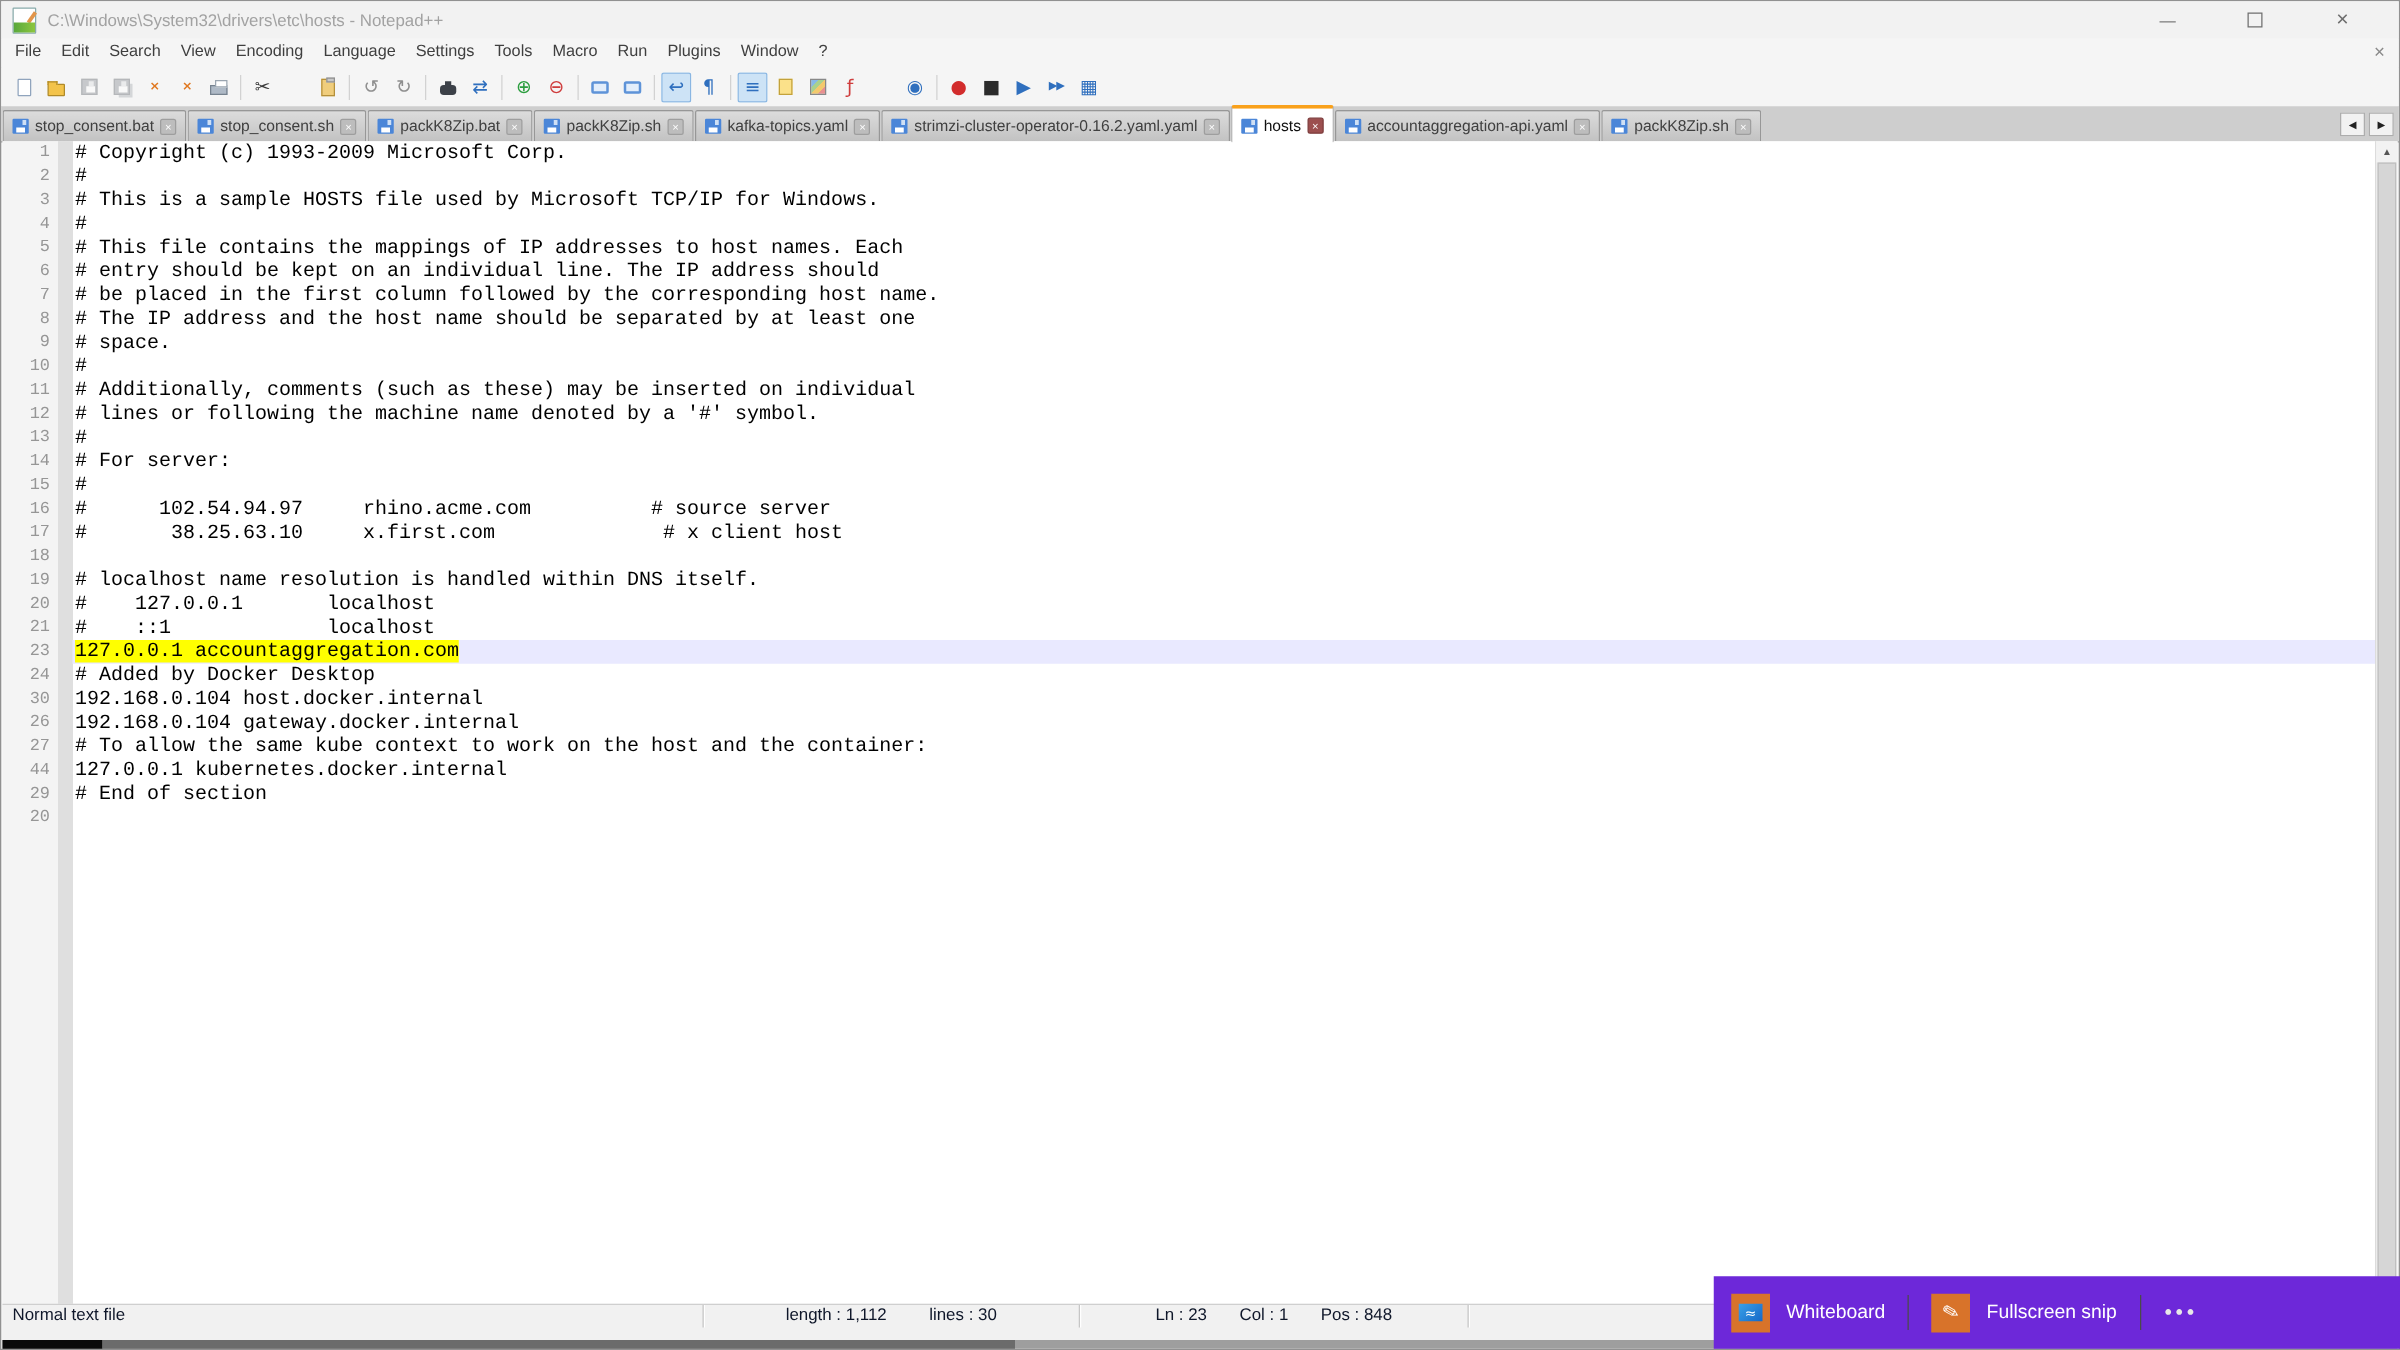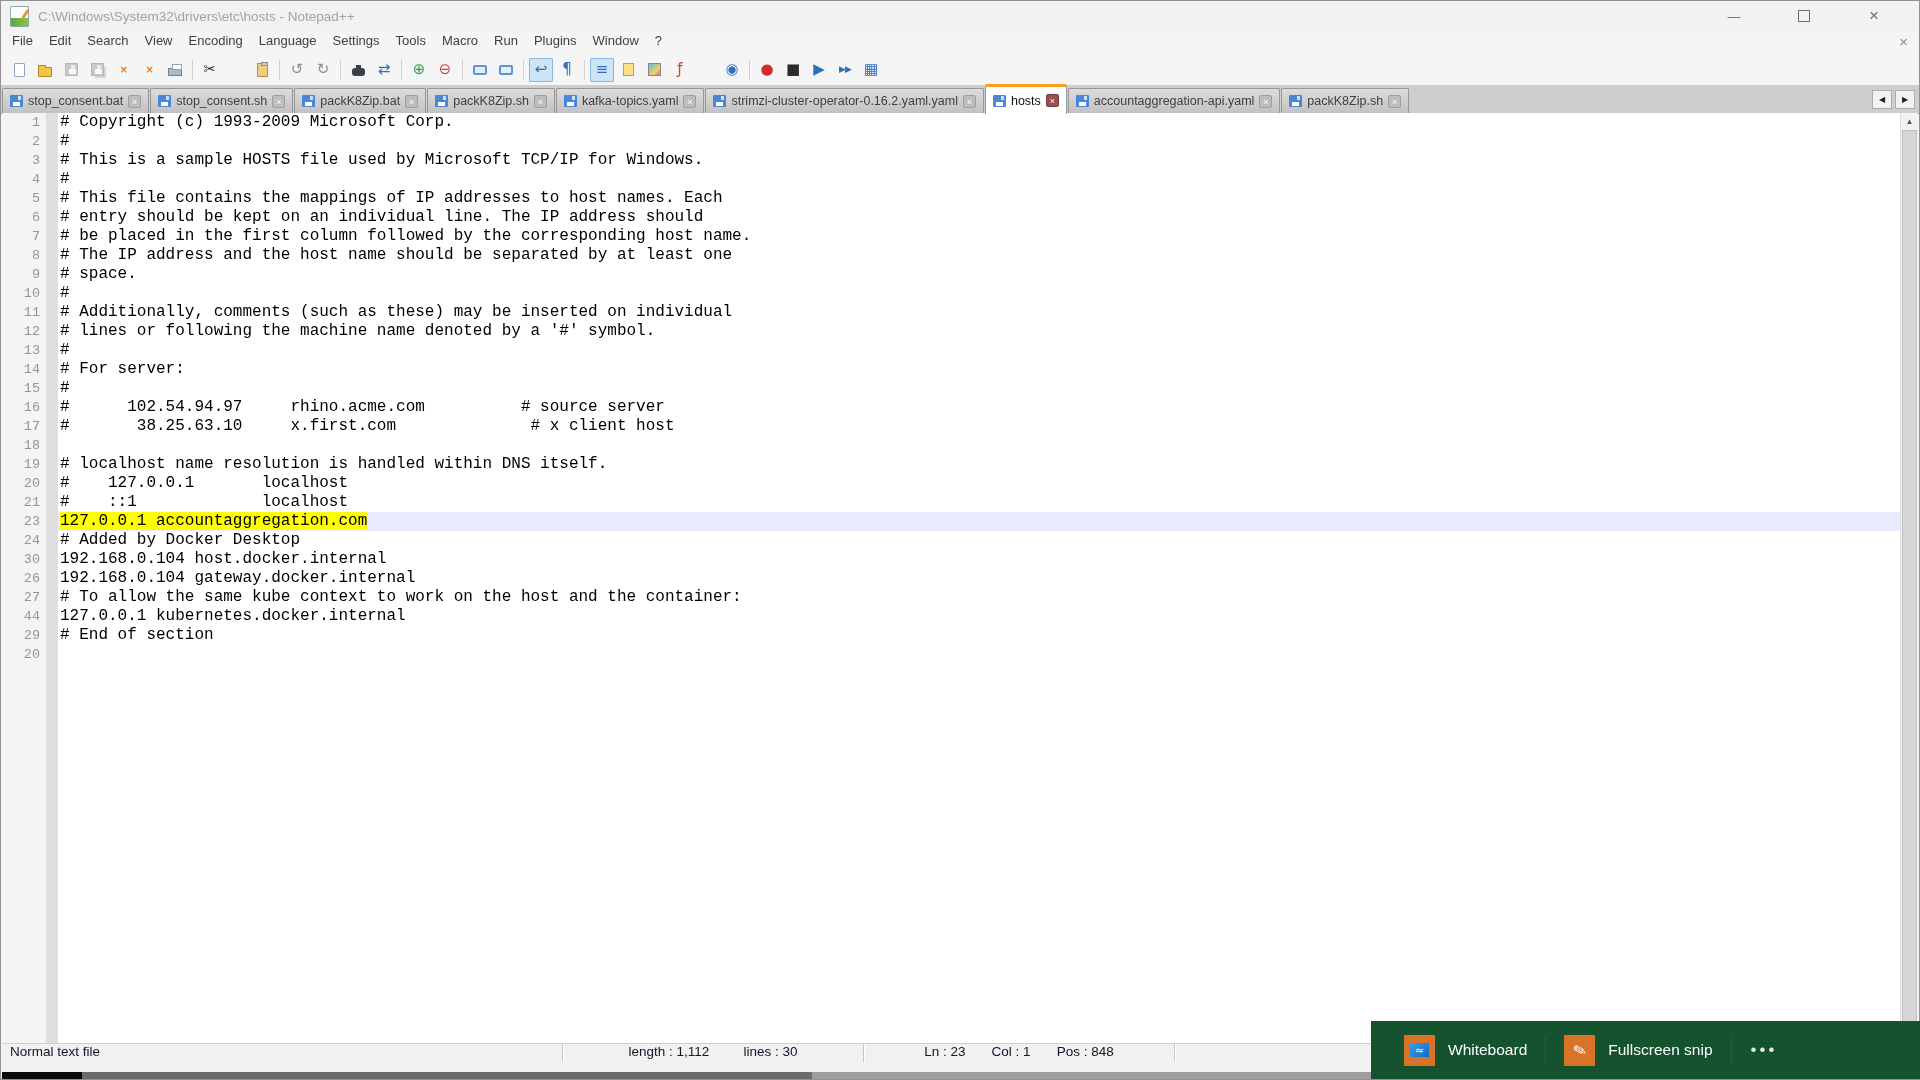--- a/index.html
+++ b/index.html
@@ -96,22 +96,22 @@
   .sb2{flex:0 0 300px;display:flex;justify-content:center;gap:34px}
   .sb3{flex:0 0 310px;display:flex;justify-content:center;gap:26px}
   .ssep{width:1px;height:18px;background:#c6c6c6;box-shadow:1px 0 0 #fff;flex:none}
 
   
   .bottomstrip{position:absolute;left:1px;right:1px;bottom:0;height:7px;background:#9e9e9e}
   .bs1{position:absolute;left:0;top:0;bottom:0;width:80px;background:#0a0a0a}
   .bs2{position:absolute;left:80px;top:0;bottom:0;width:730px;background:#6b6b6b}
 
   
-  .snipbar{position:absolute;left:1370px;bottom:0;width:550px;height:58px;background:#14532d;display:flex;
-           align-items:center;color:#fff;font-size:15.5px;z-index:5;padding-left:20px;box-sizing:border-box}
+  .snipbar{position:absolute;left:1370px;bottom:0;width:550px;height:58px;background:#6d28d9;display:flex;
+           align-items:center;color:#fff;font-size:15.5px;z-index:5;padding-left:1px;box-sizing:border-box}
   .snipitem{display:flex;align-items:center;gap:13px;padding:0 13px;height:100%}
   .snipicon{width:31px;height:31px;background:#d8732a;display:flex;align-items:center;justify-content:center;flex:none}
   .wbi{width:19px;height:14px;background:linear-gradient(135deg,#39a0e8,#1668c8);display:flex;align-items:center;justify-content:center}
   .wbi::after{content:"≈";color:#fff;font-size:11px;font-family:"DejaVu Sans",sans-serif}
   .sni{transform:rotate(-15deg)}
   .sni::after{content:"✎";color:#fff;font-size:16px;font-family:"DejaVu Sans",sans-serif}
   .snipdiv{width:1px;height:28px;background:#4a4a4a;margin:0 5px;flex:none}
   .snipmore{margin-left:14px;letter-spacing:3px;font-size:17px;color:#e8e8e8}
 </style>
 </head>

